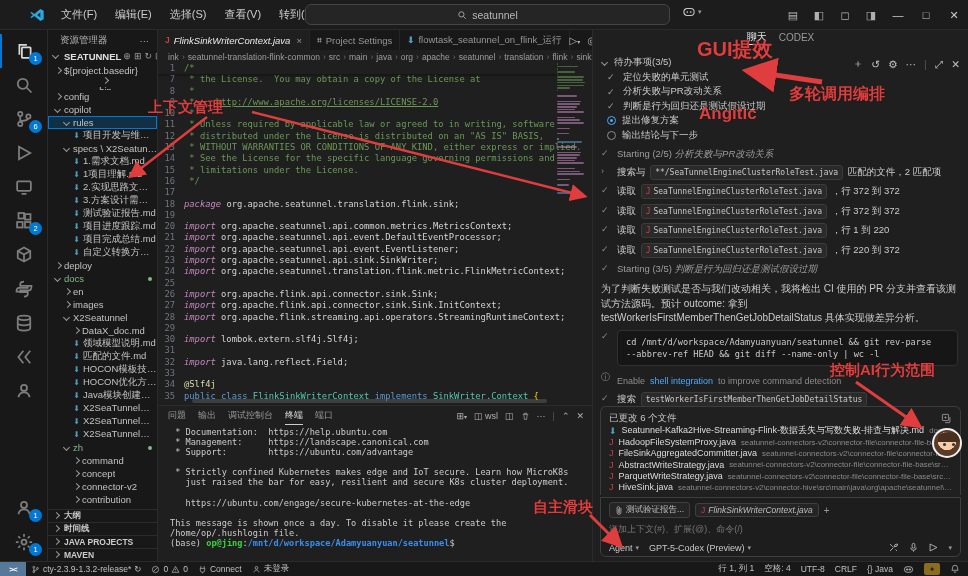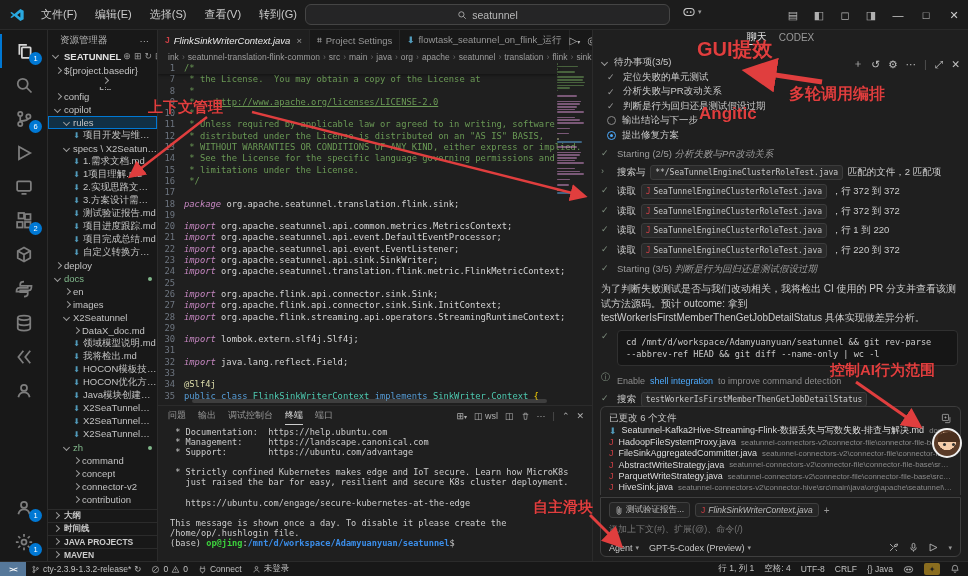--- a/index.html
+++ b/index.html
@@ -1,20 +1,20 @@
 <!DOCTYPE html>
 <html><head>
 <meta charset="utf-8">
 <style>
   * { margin:0; padding:0; box-sizing:border-box; }
   html,body { width:968px; height:576px; overflow:hidden; }
   body { background:#1f1f1f; font-family:"Liberation Sans", sans-serif; color:#cccccc; position:relative; }
 
   
-  .titlebar { position:absolute; top:0; left:0; right:0; height:30px; background:#1c1c1c; border-bottom:1px solid #2a2a2a; display:flex; align-items:center; z-index:5; }
+  .titlebar { position:absolute; top:0; left:0; right:0; height:30px; background:#1c1c1c; border-bottom:1px solid #2a2a2a; display:flex; align-items:center; z-index:5;padding-left:20px; }
   .vslogo { width:16px; height:16px; margin:0 8px 0 9px; }
   .menus { display:flex; gap:2px; }
   .menu-item { font-size:11px; color:#cccccc; padding:3px 8px; border-radius:4px; }
   .nav-arrows { display:flex; gap:10px; margin-left:14px; color:#9a9a9a; font-size:13px; }
   .searchbox { position:absolute; left:305px; top:4px; width:365px; height:21px; background:#252526; border:1px solid #454545; border-radius:6px; display:flex; align-items:center; justify-content:center; gap:5px; color:#b8b8b8; font-size:10.5px; }
   .copilot-tb { position:absolute; left:682px; top:6px; display:flex; align-items:center; gap:2px; color:#c5c5c5; }
   .tb-right { position:absolute; right:0; top:0; height:30px; display:flex; align-items:center; }
   .tb-ic { width:26px; text-align:center; color:#b0b0b0; font-size:11px; }
   .win-ic { width:28px; height:30px; display:flex; align-items:center; justify-content:center; color:#cccccc; font-size:11px; }
 
@@ -407,21 +407,21 @@
         <div class="trow" style="padding-left: 24px;">
           <span class="chev"></span>
           <span class="lbl">DataX_doc.md</span>
         </div>
         <div class="trow" style="padding-left: 24px;">
           <span class="mdic">⬇</span>
           <span class="lbl">领域模型说明.md</span>
         </div>
         <div class="trow" style="padding-left: 24px;">
           <span class="mdic">⬇</span>
-          <span class="lbl">我将检出.md</span>
+          <span class="lbl">匹配的文件.md</span>
         </div>
         <div class="trow" style="padding-left: 24px;">
           <span class="mdic">⬇</span>
           <span class="lbl">HOCON模板技术设计文档...</span>
         </div>
         <div class="trow" style="padding-left: 24px;">
           <span class="mdic">⬇</span>
           <span class="lbl">HOCON优化方案.md</span>
         </div>
         <div class="trow" style="padding-left: 24px;">
@@ -670,26 +670,26 @@
         </div>
         <div class="todo-row">
           <span class="tcheck">✓</span>
           <span>分析失败与PR改动关系</span>
         </div>
         <div class="todo-row">
           <span class="tcheck">✓</span>
           <span>判断是行为回归还是测试假设过期</span>
         </div>
         <div class="todo-row">
+          <span class="tradio dot"></span>
+          <span>提出修复方案</span>
+        </div>
+        <div class="todo-row">
           <span class="tradio empty"></span>
           <span>输出结论与下一步</span>
-        </div>
-        <div class="todo-row">
-          <span class="tradio dot"></span>
-          <span>提出修复方案</span>
         </div>
         <div class="step">
           <span class="mk">✓</span>
           <span class="body s-start"><span>Starting (2/5) </span><span class="em">分析失败与PR改动关系</span></span>
         </div>
         <div class="step">
           <span class="mk">›</span>
           <span class="body"><span>搜索与 </span><span class="chip"><span>**/SeaTunnelEngineClusterRoleTest.java</span></span><span> 匹配的文件，2 匹配项</span></span>
         </div>
         <div class="step">

